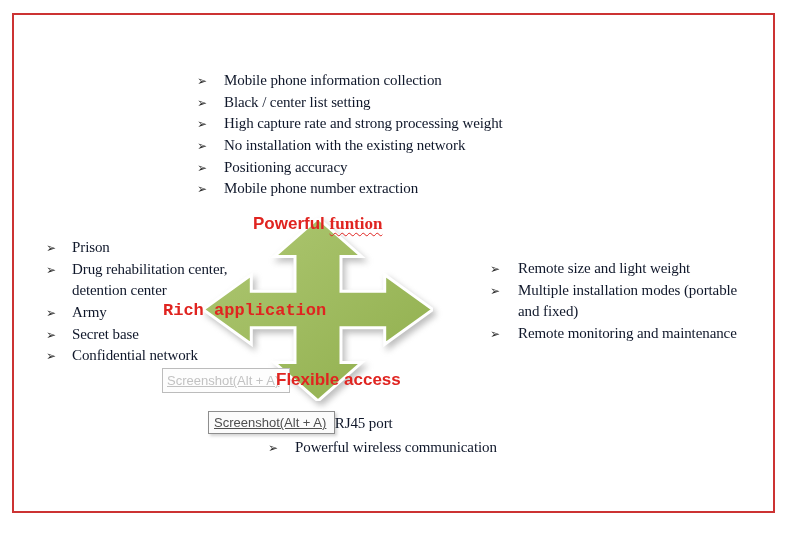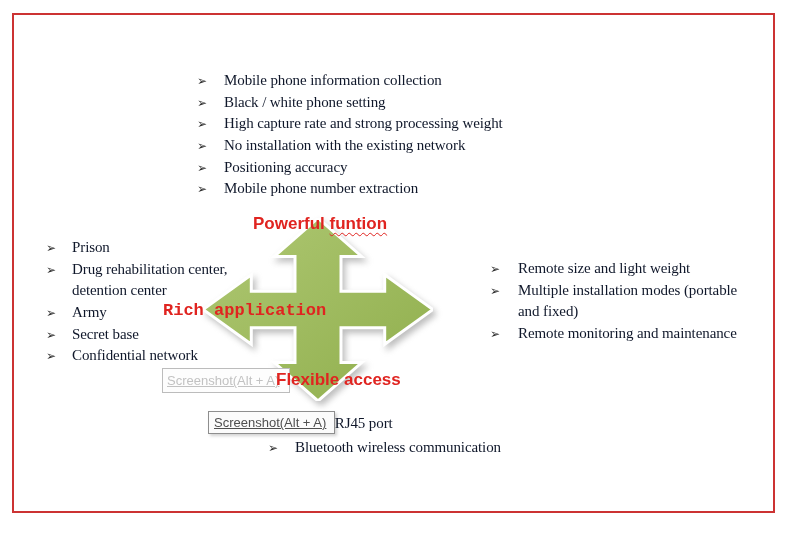--- a/index.html
+++ b/index.html
@@ -35,21 +35,21 @@
     position:absolute;z-index:4;font-family:"Liberation Sans","DejaVu Sans",sans-serif;
     font-weight:700;font-size:17px;color:#e02420;white-space:nowrap;line-height:17px;
   }
   .lbl-powerful{left:253px;top:215px;}
   .lbl-rich{left:163px;top:302px;font-family:Liberation Mono, monospace;}
   .lbl-easy{left:380px;top:290px;}
   .lbl-easy span{display:block;}
   .lbl-flexible{left:276px;top:371px;}
   .wavy{
     text-decoration-line:underline;text-decoration-style:wavy;
-    text-decoration-color:#e02420;text-decoration-thickness:1px;text-underline-offset:3px;
+    text-decoration-color:#e02420;text-decoration-thickness:1px;text-underline-offset:3px;font-family:Liberation Serif, serif;
   }
   
   .tooltip{
     position:absolute;box-sizing:border-box;overflow:hidden;white-space:nowrap;
     font-family:"Liberation Sans","DejaVu Sans",sans-serif;font-size:13px;text-decoration:underline;
   }
   .tooltip-ghost{
     left:162px;top:368px;width:128px;height:25px;z-index:3;
     background:#fdfdfd;border:1px solid #bcbcbc;color:#c2c2c2;
     line-height:23px;padding:0 4px;
@@ -67,21 +67,21 @@
 
   <div class="frame"></div>
 
   <div class="list top-list">
     <div class="row">
       <span class="blt">➢</span>
       <span class="txt">Mobile phone information collection</span>
     </div>
     <div class="row">
       <span class="blt">➢</span>
-      <span class="txt">Black / white phone setting</span>
+      <span class="txt">Black / center list setting</span>
     </div>
     <div class="row">
       <span class="blt">➢</span>
       <span class="txt">High capture rate and strong processing weight</span>
     </div>
     <div class="row">
       <span class="blt">➢</span>
       <span class="txt">No installation with the existing network</span>
     </div>
     <div class="row">
@@ -139,21 +139,21 @@
       <span class="txt">Remote monitoring and maintenance</span>
     </div>
   </div>
 
   <div class="row bottom-row-1">
     <span class="blt">➢</span>
     <span class="txt">100M Ethernet RJ45 port</span>
   </div>
   <div class="row bottom-row-2">
     <span class="blt">➢</span>
-    <span class="txt">Bluetooth wireless communication</span>
+    <span class="txt">Powerful wireless communication</span>
   </div>
 
   <svg class="quad-arrow" viewBox="0 0 200 200" preserveAspectRatio="none" aria-hidden="true">
     <defs>
       <linearGradient id="grn" x1="0" y1="0" x2="1" y2="1">
         <stop offset="0" stop-color="#afc873"></stop>
         <stop offset="1" stop-color="#8fae4c"></stop>
       </linearGradient>
     </defs>
     <path d="M100,0 L138,42 L120,42 L120,80 L158,80 L158,62 L200,100 L158,138 L158,120 L120,120 L120,158 L138,158 L100,200 L62,158 L80,158 L80,120 L42,120 L42,138 L0,100 L42,62 L42,80 L80,80 L80,42 L62,42 Z" fill="url(#grn)" stroke="#ffffff" stroke-width="3" vector-effect="non-scaling-stroke" stroke-linejoin="miter"></path>

